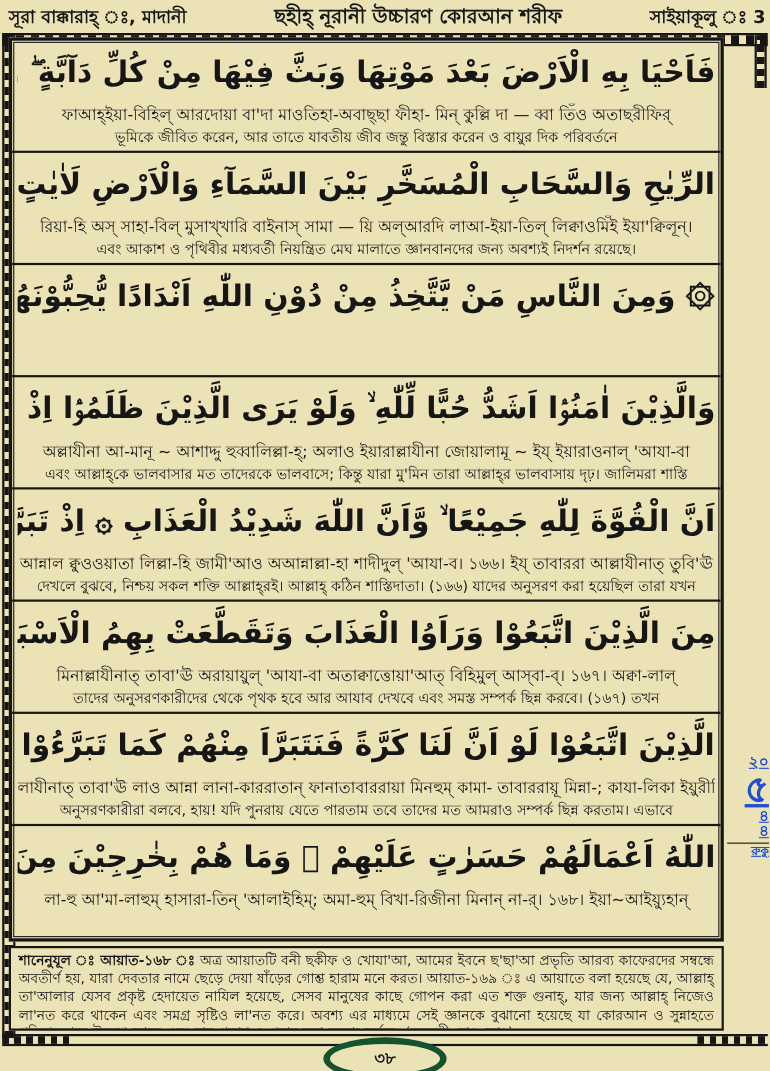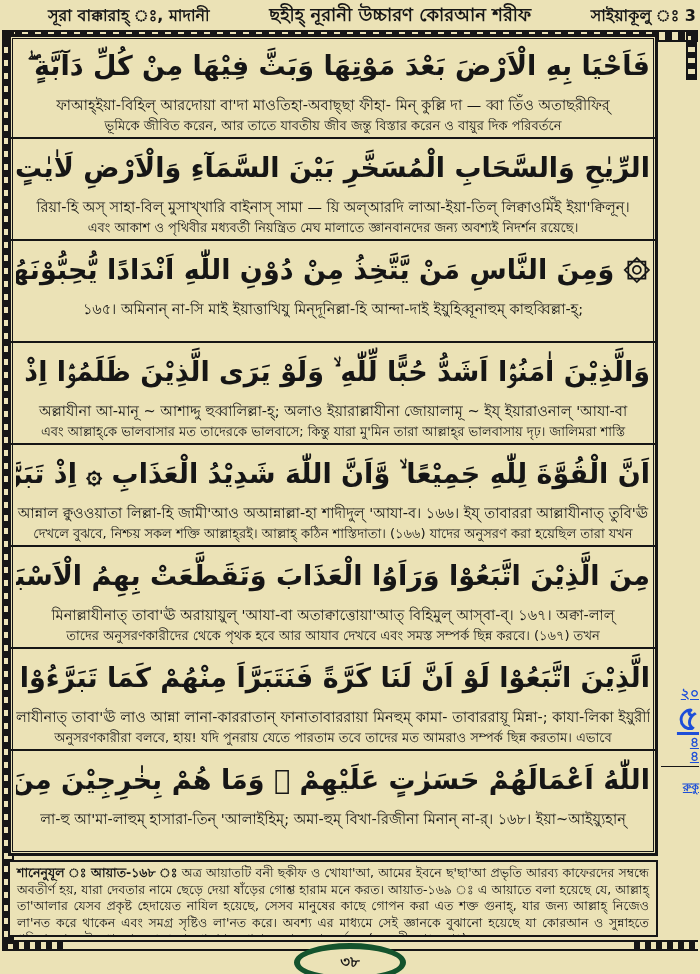--- a/index.html
+++ b/index.html
@@ -6,21 +6,20 @@
   body{
     width:700px;height:974px;position:relative;overflow:hidden;
     background:#ebe2b6;color:#161616;
     font-family:"DejaVu Sans",sans-serif;
   }
   
   .header{
     position:absolute;top:2px;left:8px;right:4px;height:28px;
     display:flex;justify-content:space-between;align-items:center;
     font-weight:bold;
-    margin-left:40px;
   }
   .header .h-left{font-size:16px;}
   .header .h-center{font-size:18px;}
   .header .h-right{font-size:16px;}
   
   .ornate-top{
     position:absolute;left:2px;right:2px;top:30px;height:8px;
     border-top:2px solid #161616;border-bottom:2px solid #161616;
     background:repeating-linear-gradient(90deg,#161616 0 7px,transparent 7px 13px);
   }
@@ -85,21 +84,21 @@
     background:#ebe2b6;display:flex;align-items:center;justify-content:center;
     font-weight:bold;font-size:15px;z-index:3;
   }
   
   .ruku-marker{
     position:absolute;right:1px;top:686px;width:38px;text-align:right;
     font-weight:bold;color:#1d4ed8;z-index:2;line-height:1.05;text-decoration:underline;
   }
   .ruku-marker .small{font-size:14px;}
   .ruku-marker .big{font-size:34px;line-height:34px;}
-  .ruku-marker .label{font-size:11px;border-top:1px solid #161616;margin-top:2px;padding-top:15px;}
+  .ruku-marker .label{font-size:11px;border-top:1px solid #161616;margin-top:2px;padding-top:1px;}
 </style>
 </head>
 <body>
 
 <div class="header">
   <span class="h-left">সূরা বাক্কারাহ্ ঃ, মাদানী</span>
   <span class="h-center">ছহীহ্ নূরানী উচ্চারণ কোরআন শরীফ</span>
   <span class="h-right">সাইয়াকূলু ঃ 3</span>
 </div>
 
@@ -116,21 +115,20 @@
   </div>
 
   <div class="block">
     <div class="arabic">الرِّيٰحِ وَالسَّحَابِ الْمُسَخَّرِ بَيْنَ السَّمَآءِ وَالْاَرْضِ لَاٰيٰتٍ لِّقَوْمٍ يَّعْقِلُوْنَ ٭</div>
     <div class="translit">রিয়া-হি অস্ সাহা-বিল্ মুসাখ্‌খারি বাইনাস্ সামা — য়ি অল্‌আরদি লাআ-ইয়া-তিল্ লিক্বাওমিঁই ইয়া'ক্বিলূন্।</div>
     <div class="trans">এবং আকাশ ও পৃথিবীর মধ্যবর্তী নিয়ন্ত্রিত মেঘ মালাতে জ্ঞানবানদের জন্য অবশ্যই নিদর্শন রয়েছে।</div>
   </div>
 
   <div class="block">
     <div class="arabic">۞ وَمِنَ النَّاسِ مَنْ يَّتَّخِذُ مِنْ دُوْنِ اللّٰهِ اَنْدَادًا يُّحِبُّوْنَهُمْ كَحُبِّ اللّٰهِ ۙ</div>
-    <div class="translit">১৬৫। অমিনান্ না-সি মাই ইয়াত্তাখিযু মিন্‌দূনিল্লা-হি আন্দা-দাই ইয়ুহিব্বূনাহুম্ কাহুব্বিল্লা-হ্;</div>
   </div>
 
   <div class="block">
     <div class="arabic">وَالَّذِيْنَ اٰمَنُوْۤا اَشَدُّ حُبًّا لِّلّٰهِ ۙ وَلَوْ يَرَى الَّذِيْنَ ظَلَمُوْۤا اِذْ يَرَوْنَ الْعَذَابَ ۙ</div>
     <div class="translit">অল্লাযীনা আ-মানূ ~ আশাদ্দু হুব্বালিল্লা-হ্; অলাও ইয়ারাল্লাযীনা জোয়ালামূ ~ ইয্ ইয়ারাওনাল্ 'আযা-বা</div>
     <div class="trans">এবং আল্লাহ্‌কে ভালবাসার মত তাদেরকে ভালবাসে; কিন্তু যারা মু'মিন তারা আল্লাহ্‌র ভালবাসায় দৃঢ়। জালিমরা শাস্তি</div>
   </div>
 
   <div class="block">
     <div class="arabic">اَنَّ الْقُوَّةَ لِلّٰهِ جَمِيْعًا ۙ وَّاَنَّ اللّٰهَ شَدِيْدُ الْعَذَابِ ۞ اِذْ تَبَرَّاَ الَّذِيْنَ اتُّبِعُوْا</div>

